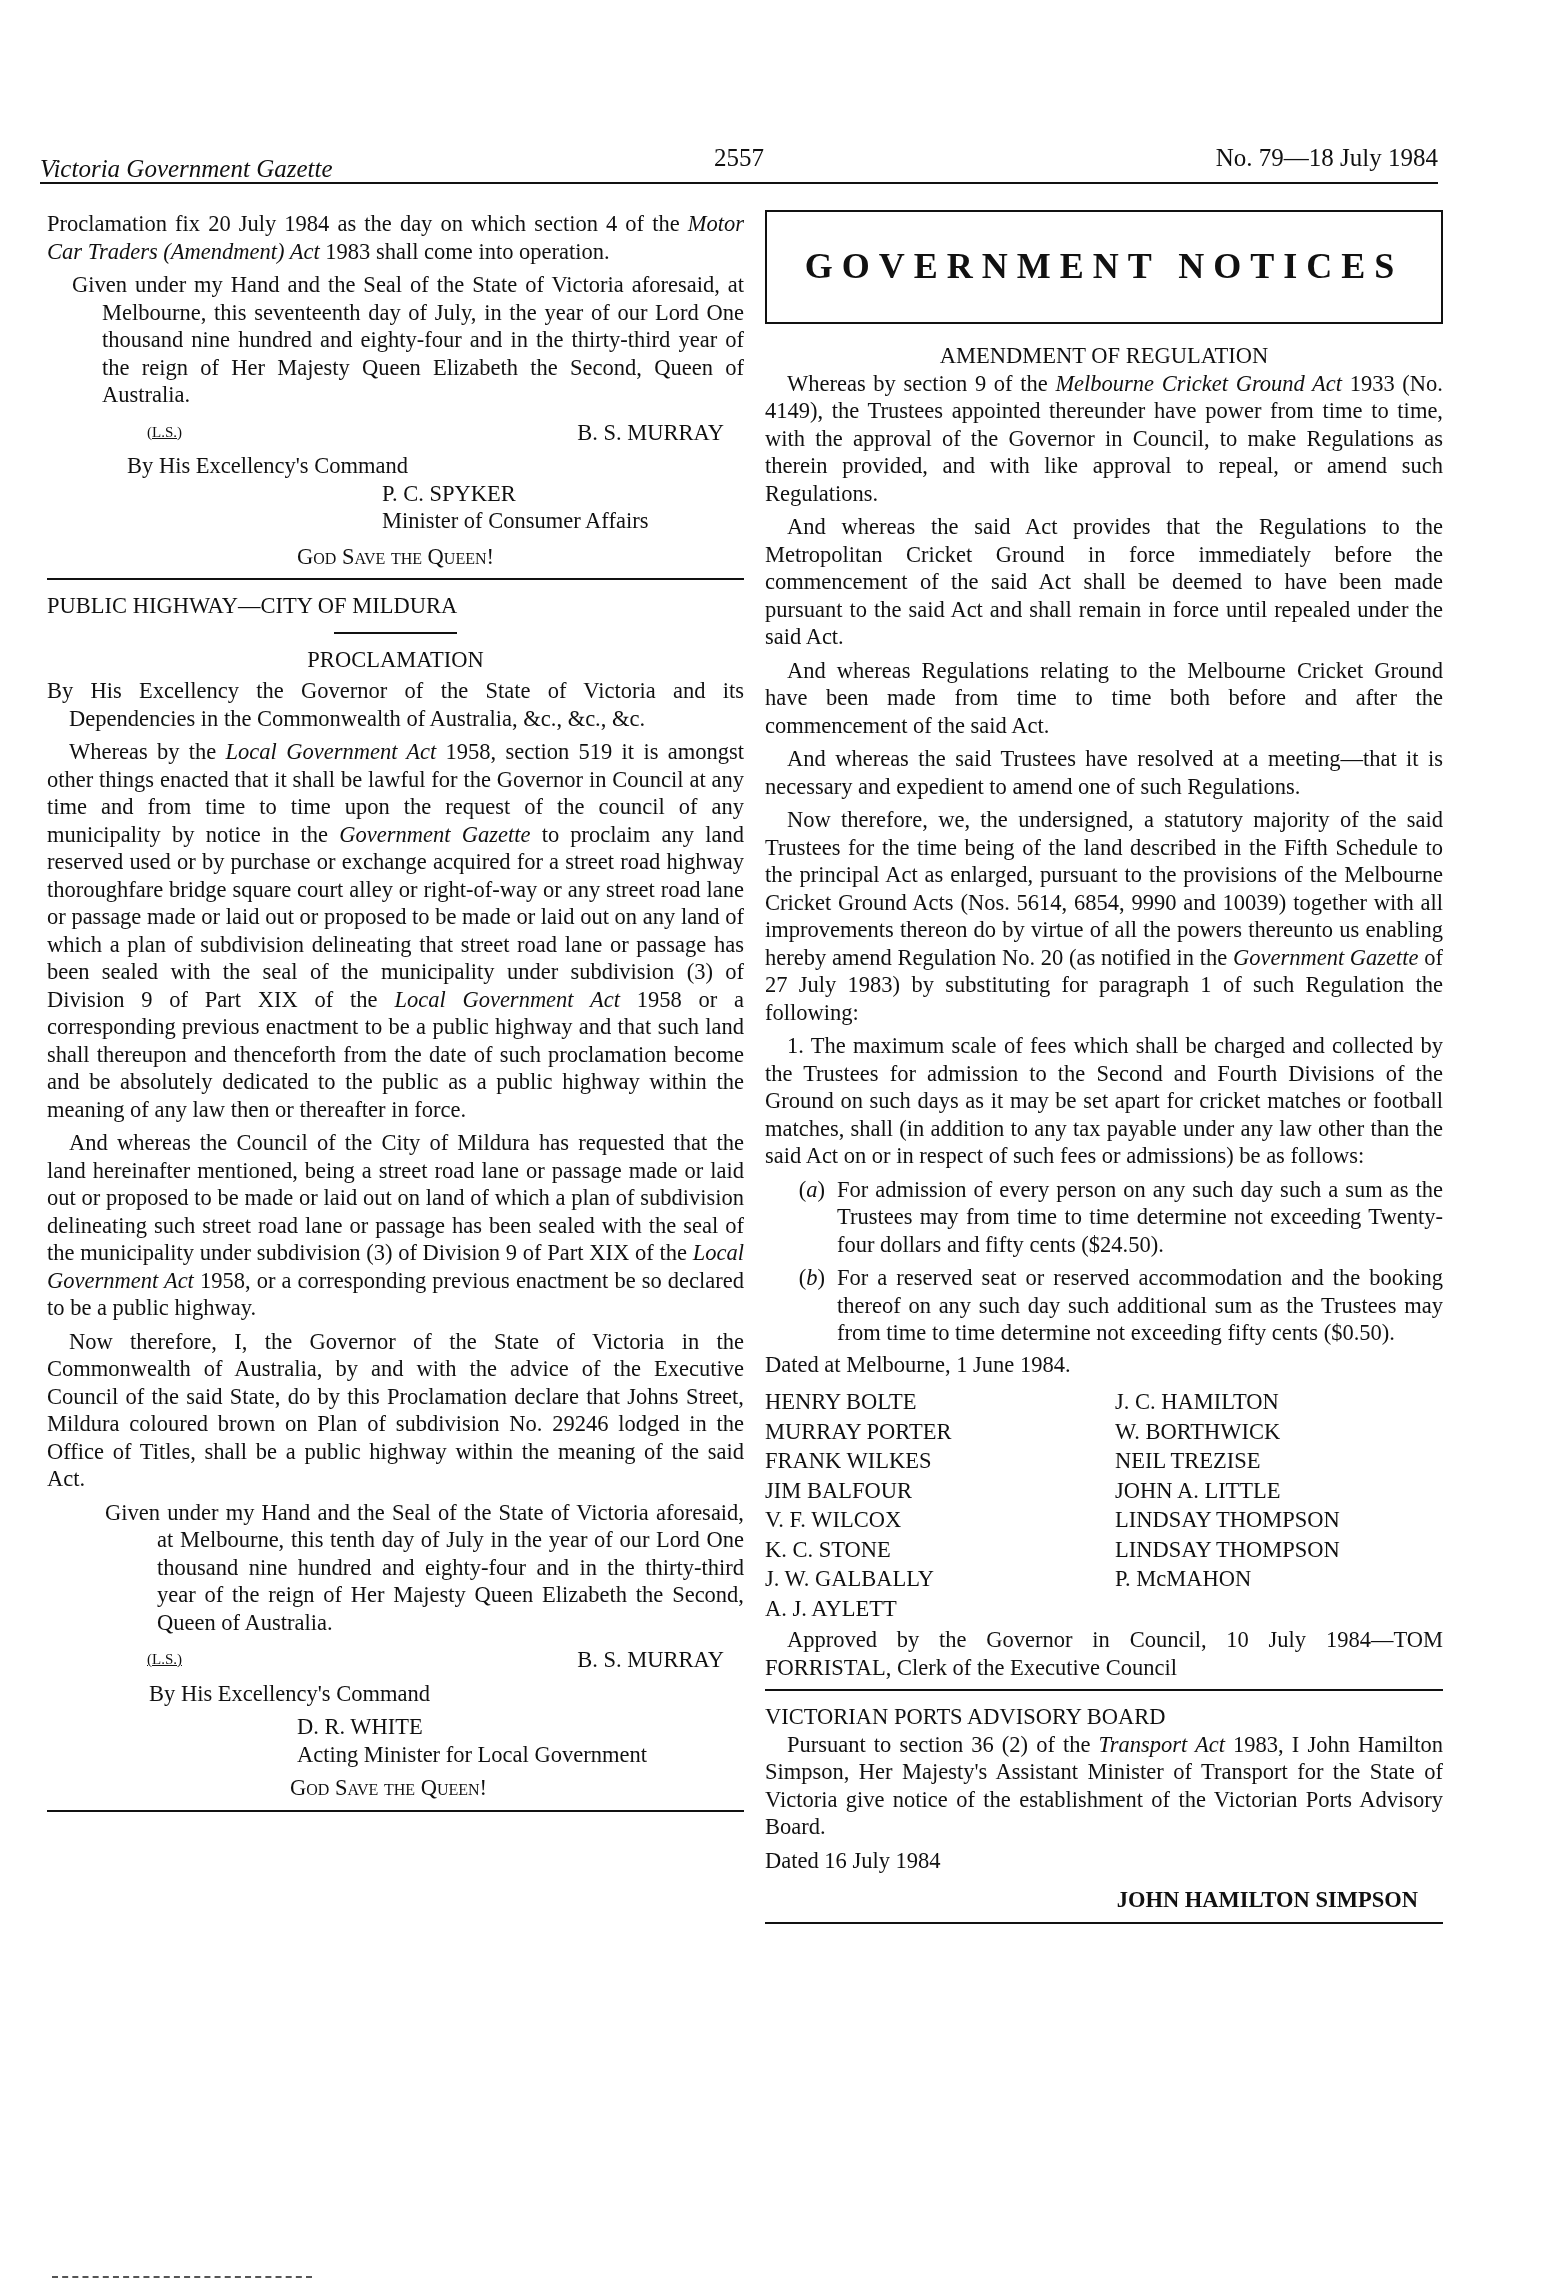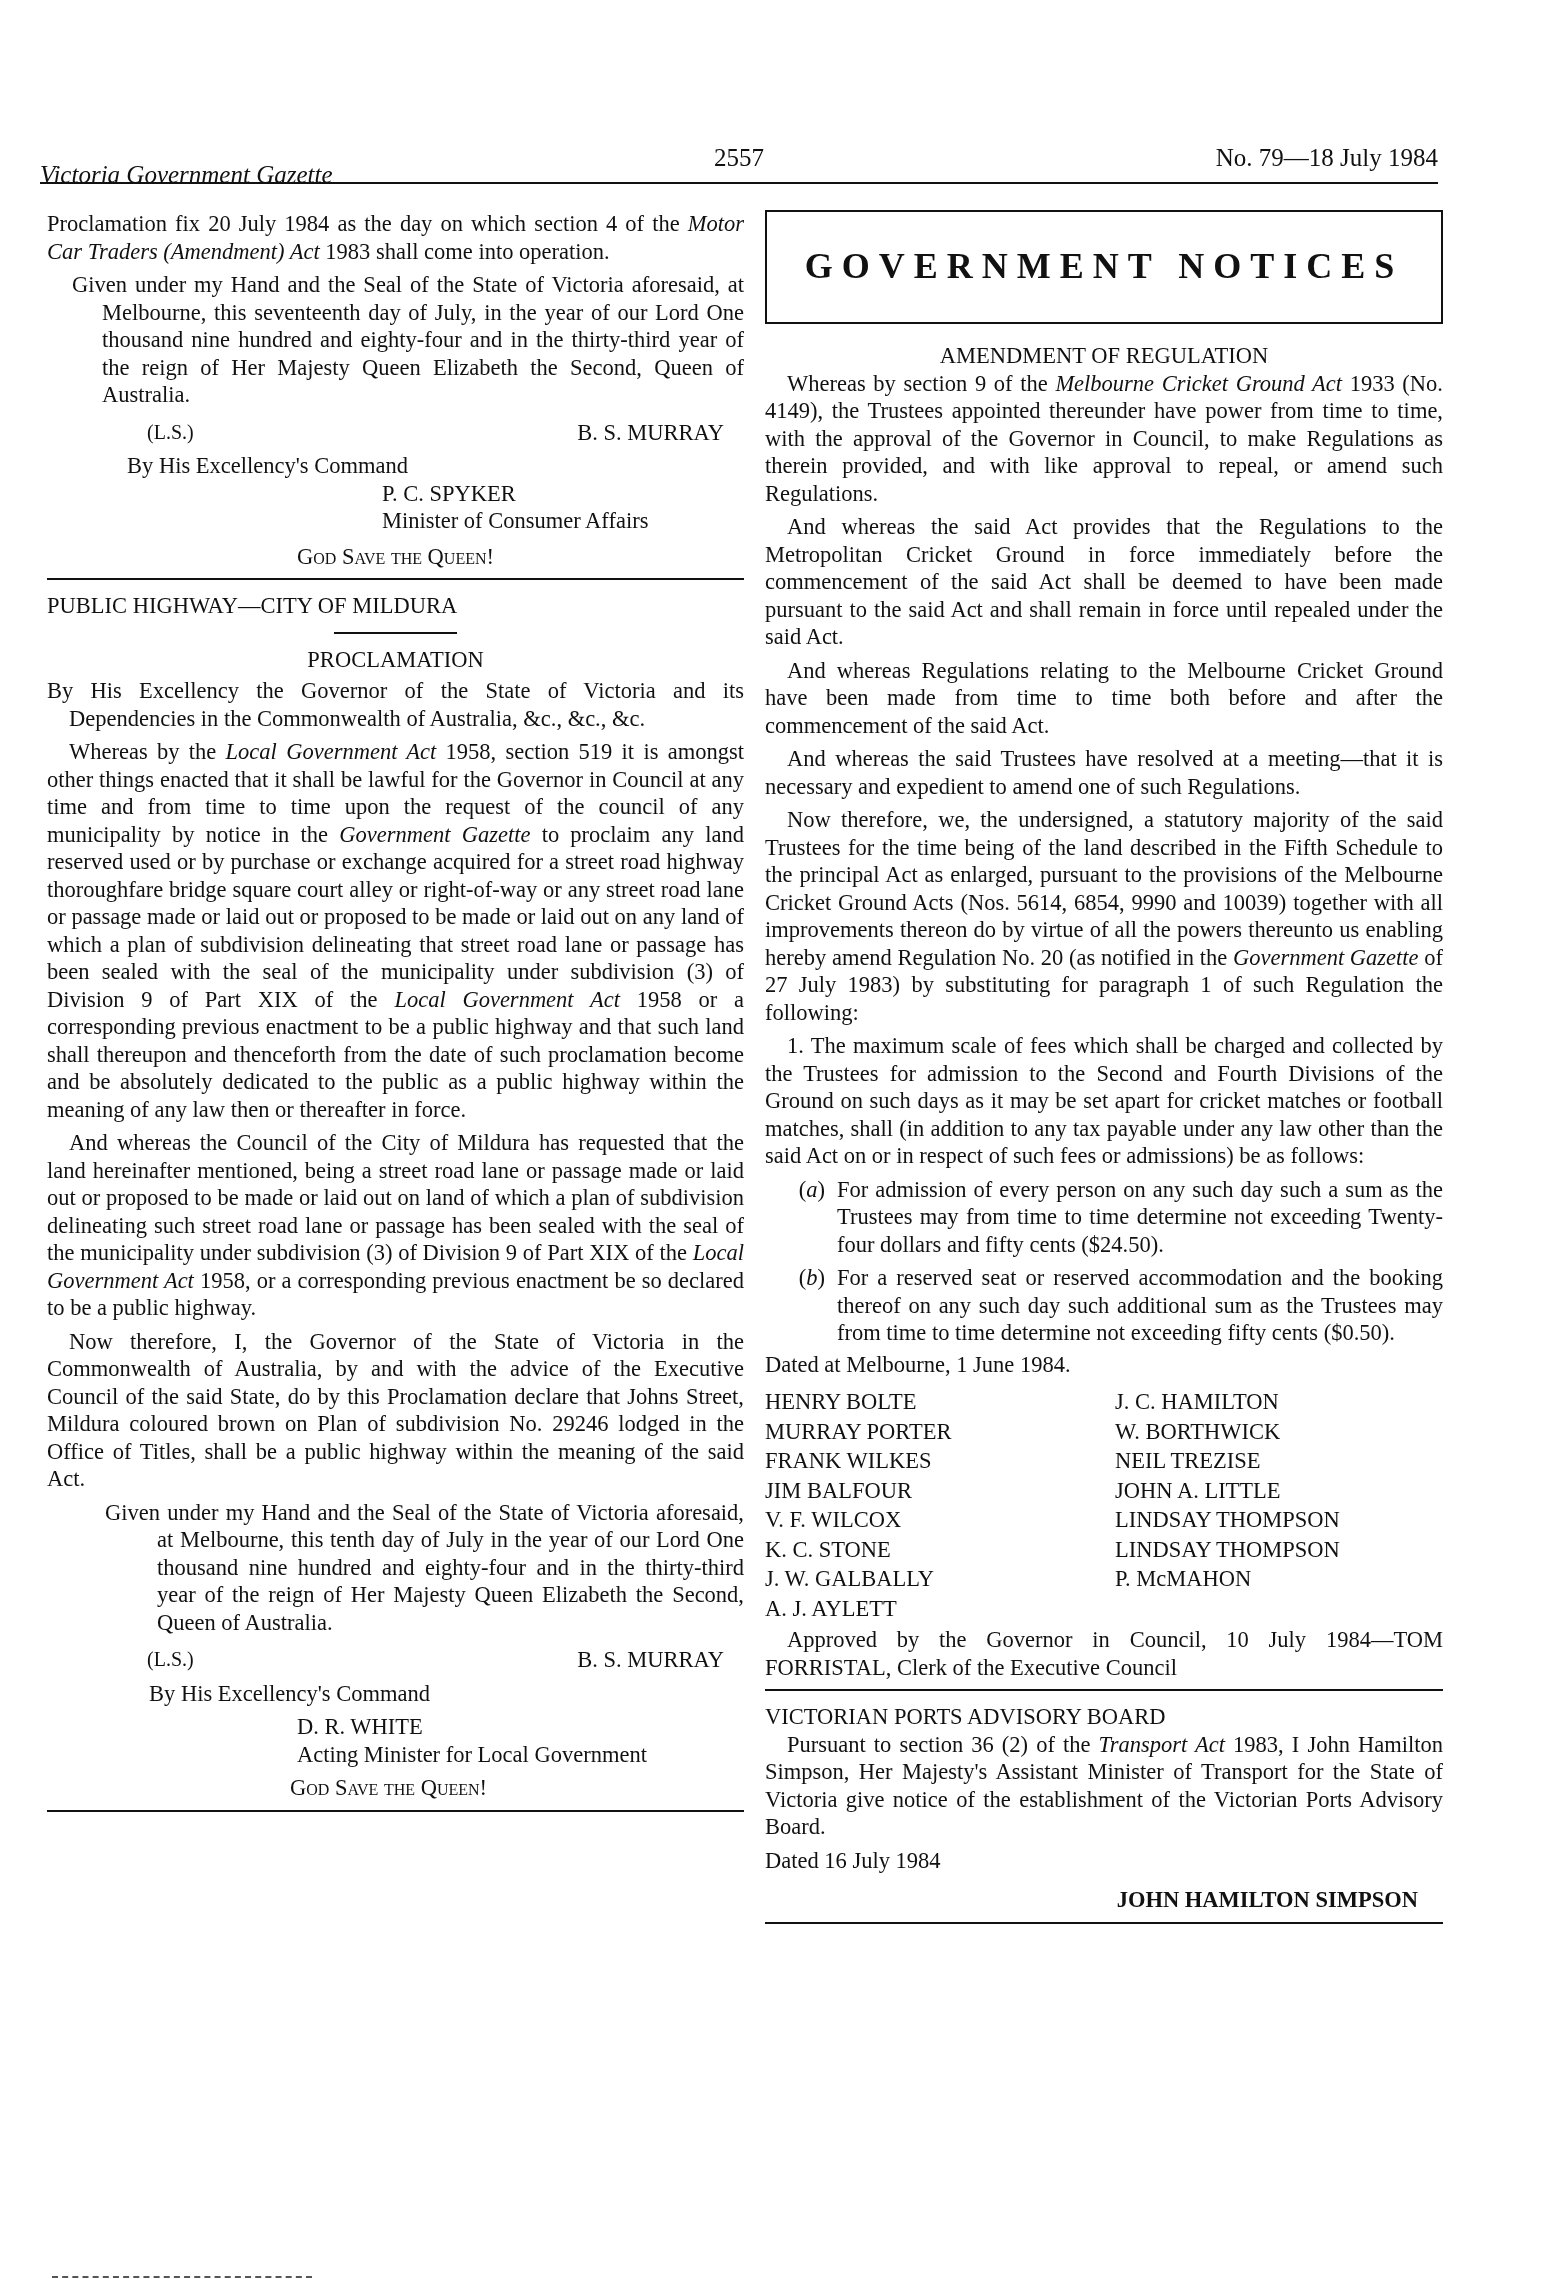--- a/index.html
+++ b/index.html
@@ -6,42 +6,42 @@
   body {
     width: 1568px; height: 2279px; position: relative; overflow: hidden;
     font-family: "Liberation Serif", "DejaVu Serif", serif;
     color: #111111;
   }
   .page-header {
     position: absolute; left: 40px; top: 140px; width: 1398px; height: 42px;
     border-bottom: 2px solid #111;
     font-size: 25px;
   }
-  .page-header .left { position: absolute; left: 0; top: 21px; font-style: italic; }
+  .page-header .left { position: absolute; left: 0; top: 15px; font-style: italic; }
   .page-header .center { position: absolute; left: 0; right: 0; top: 4px; text-align: center; }
   .page-header .right { position: absolute; right: 0; top: 4px; }
 
   .col {
     position: absolute; top: 210px;
     font-size: 22.5px; line-height: 27.5px;
   }
   .col-left { left: 47px; width: 697px; }
   .col-right { left: 765px; width: 678px; }
 
   p { margin: 0; }
   .just { text-align: justify; }
   .indent { text-indent: 22px; }
   .hang { padding-left: 55px; text-indent: -30px; }
   .hang2 { padding-left: 22px; text-indent: -22px; }
   .mb { margin-bottom: 6px; }
   .center { text-align: center; }
   i, .it { font-style: italic; }
 
   .sig-row { display: flex; justify-content: space-between; margin: 10px 0 6px 0; }
-  .ls { font-size: 20px; padding-left: 100px; }
+  .ls { font-size: 15px; padding-left: 100px; text-decoration: underline; }
   .sig-name { padding-right: 20px; }
   .command { padding-left: 80px; }
   .minister { padding-left: 335px; }
   .minister2 { padding-left: 250px; }
   .gsq { font-variant: small-caps; text-align: center; margin: 8px 0 0 0; }
   .gsq2 { font-variant: small-caps; padding-left: 243px; margin: 6px 0 0 0; }
 
   .rule { border: none; border-top: 2.5px solid #111; margin: 8px 0 0 0; }
   .short-rule { width: 123px; border-top: 2px solid #111; margin: 12px auto 16px auto; }
   .section-title { text-align: left; margin: 12px 0 0 0; }

